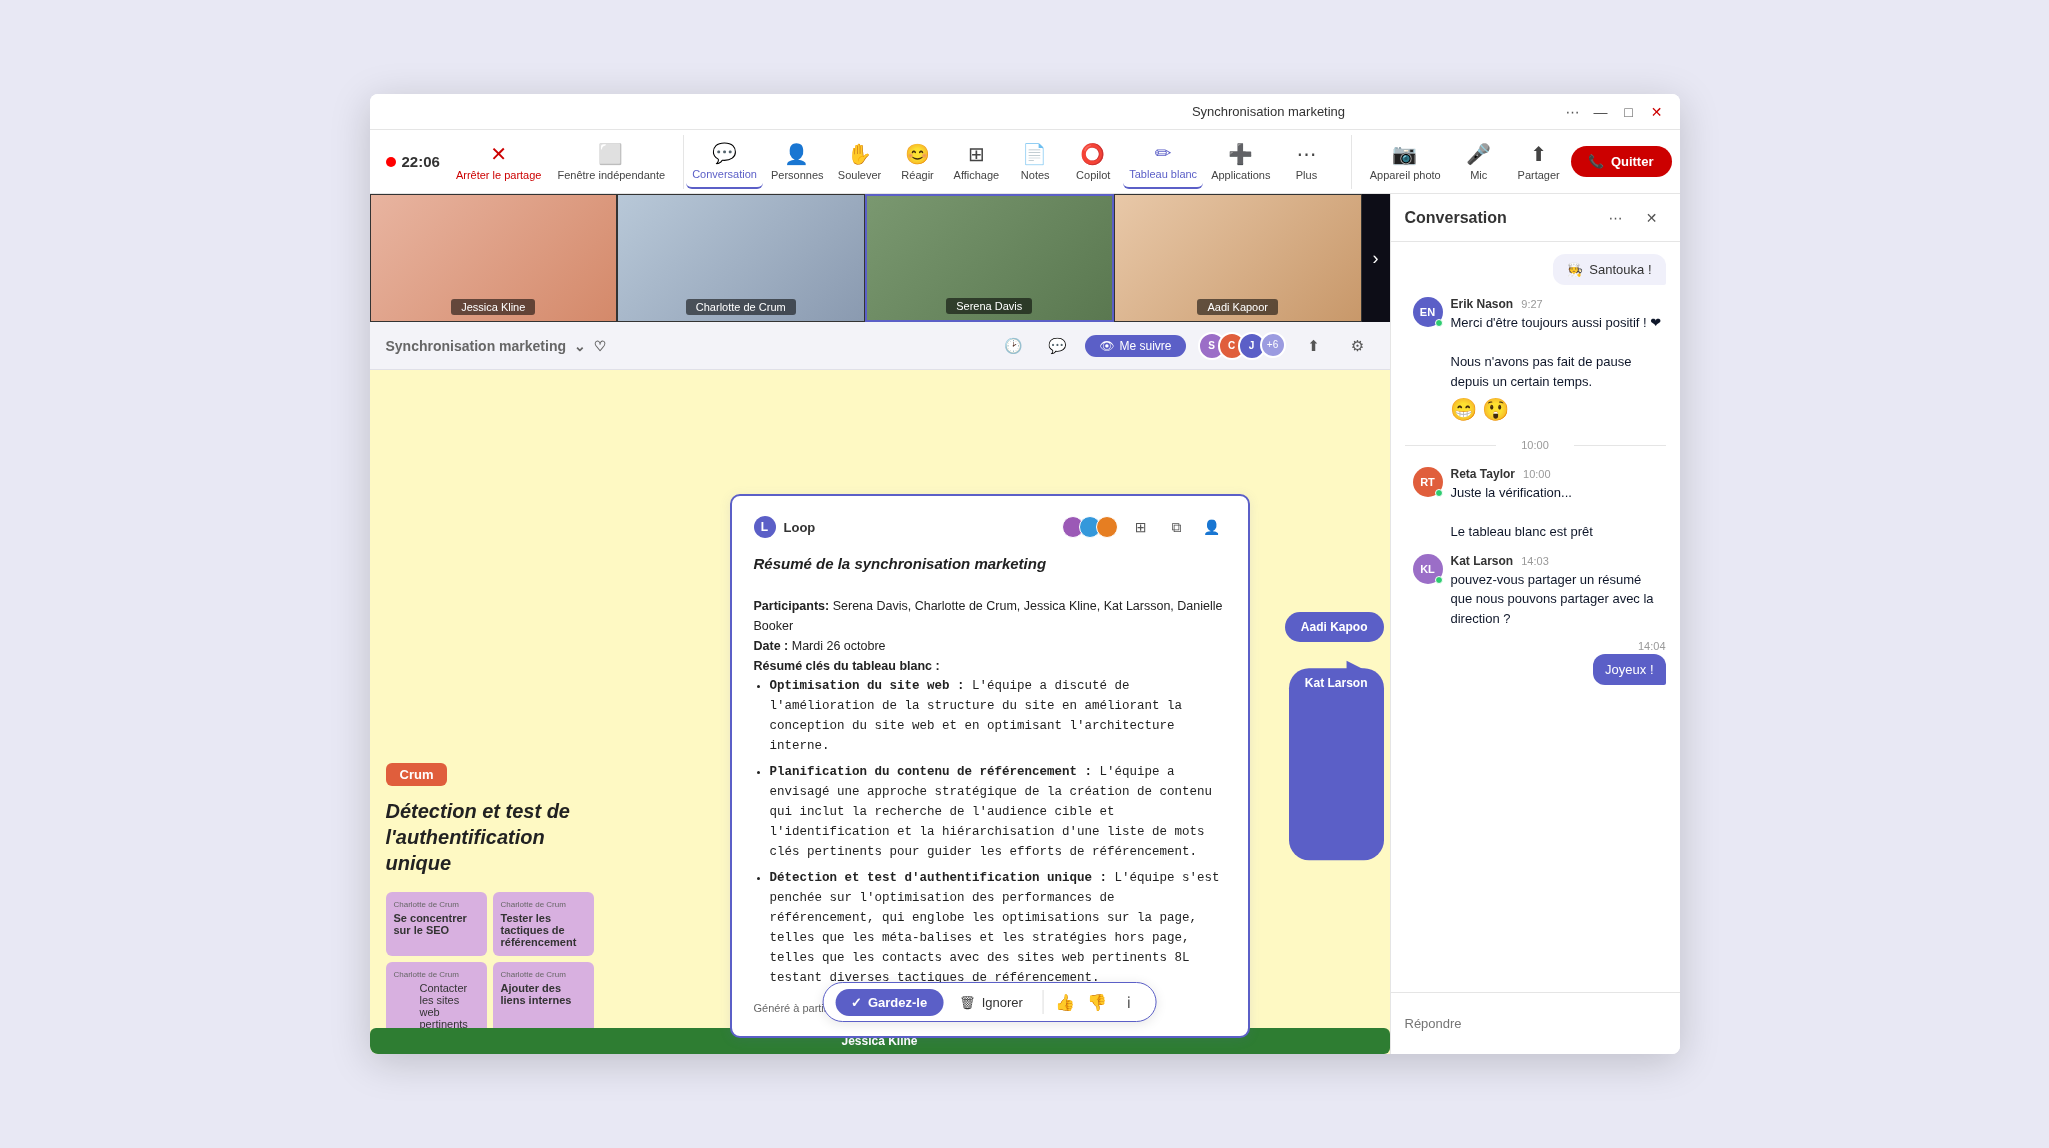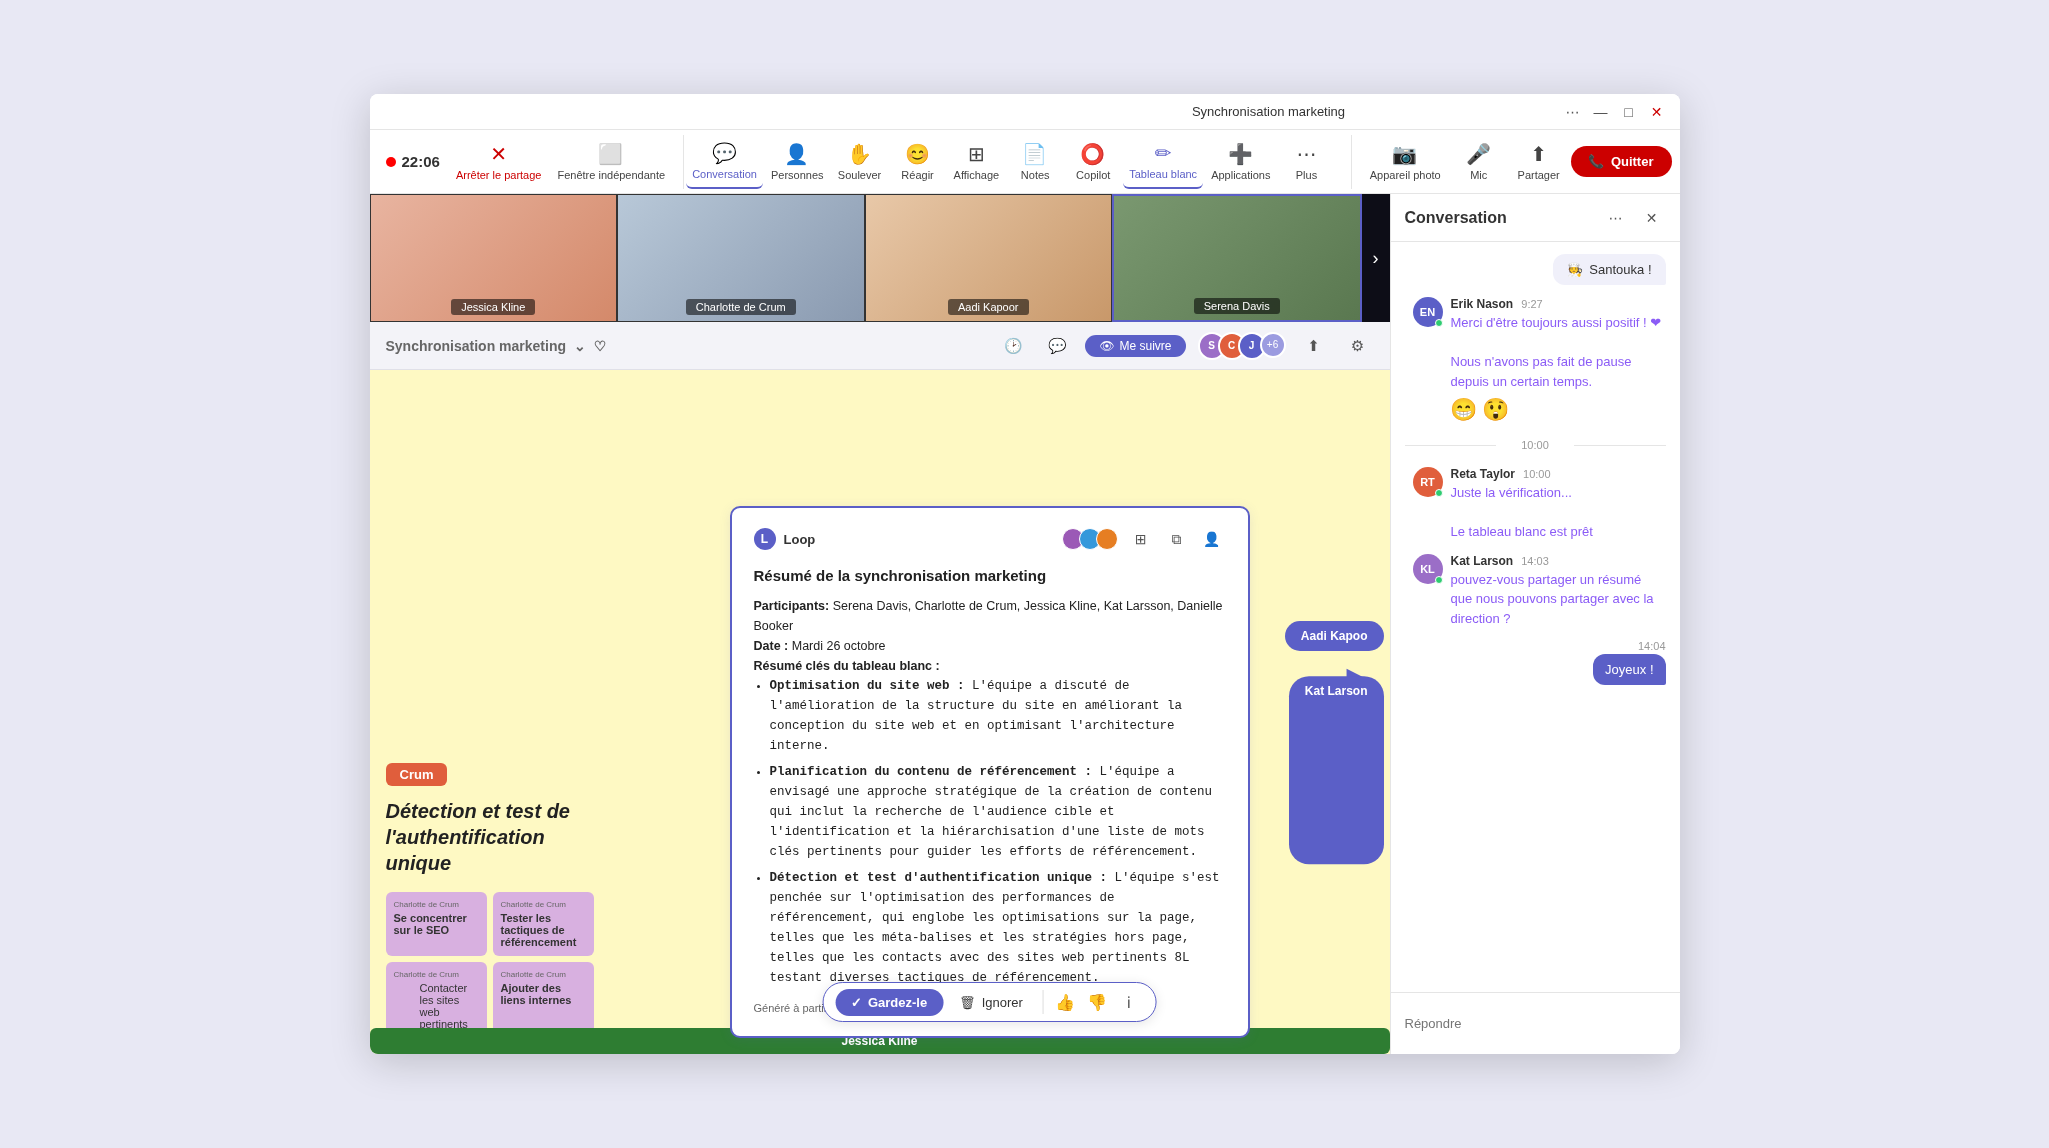--- a/index.html
+++ b/index.html
@@ -374,21 +374,22 @@
     .loop-av-2 { background: #3498db; }
     .loop-av-3 { background: #e67e22; }
     .loop-content {
       font-size: 12.5px;
       color: #222;
       line-height: 1.6;
     }
     .loop-content h3 {
       font-size: 15px;
       font-weight: 700;
-      margin-bottom: 8px;
+      margin-bottom: 20px;
+      font-style: italic;
     }
     .loop-content .field-label {
       font-weight: 700;
     }
     .loop-content ul {
       padding-left: 16px;
       font-family: Liberation Mono, monospace;
     }
     .loop-content ul li {
       margin-bottom: 6px;
@@ -535,21 +536,21 @@
       flex: 1;
     }
     .msg-meta {
       font-size: 11px;
       color: #999;
       margin-bottom: 2px;
     }
     .msg-meta .name { color: #333; font-weight: 600; margin-right: 5px; font-size: 12px; }
     .msg-text {
       font-size: 13px;
-      color: #8b5cf6;
+      color: #0f172a;
       line-height: 1.5;
     }
     .msg-reactions {
       display: flex;
       gap: 4px;
       margin-top: 6px;
     }
     .msg-reaction {
       font-size: 22px;
     }
@@ -755,30 +756,30 @@
           <div class="person-name-badge">
             <span class="person-name-inner">Jessica Kline</span>
           </div>
         </div>
         <div class="video-tile">
           <div class="vid-charlotte" style="width:100%;height:100%;"></div>
           <div class="person-name-badge">
             <span class="person-name-inner">Charlotte de Crum</span>
           </div>
         </div>
+        <div class="video-tile selected">
+          <div class="vid-serena" style="width:100%;height:100%;"></div>
+          <div class="person-name-badge">
+            <span class="person-name-inner">Serena Davis</span>
+          </div>
+        </div>
         <div class="video-tile">
           <div class="vid-aadi" style="width:100%;height:100%;"></div>
           <div class="person-name-badge">
             <span class="person-name-inner">Aadi Kapoor</span>
-          </div>
-        </div>
-        <div class="video-tile selected">
-          <div class="vid-serena" style="width:100%;height:100%;"></div>
-          <div class="person-name-badge">
-            <span class="person-name-inner">Serena Davis</span>
           </div>
         </div>
 
         <div class="video-strip-nav">
           <span>›</span>
         </div>
       </div>
 
       <div class="meeting-area">
 

